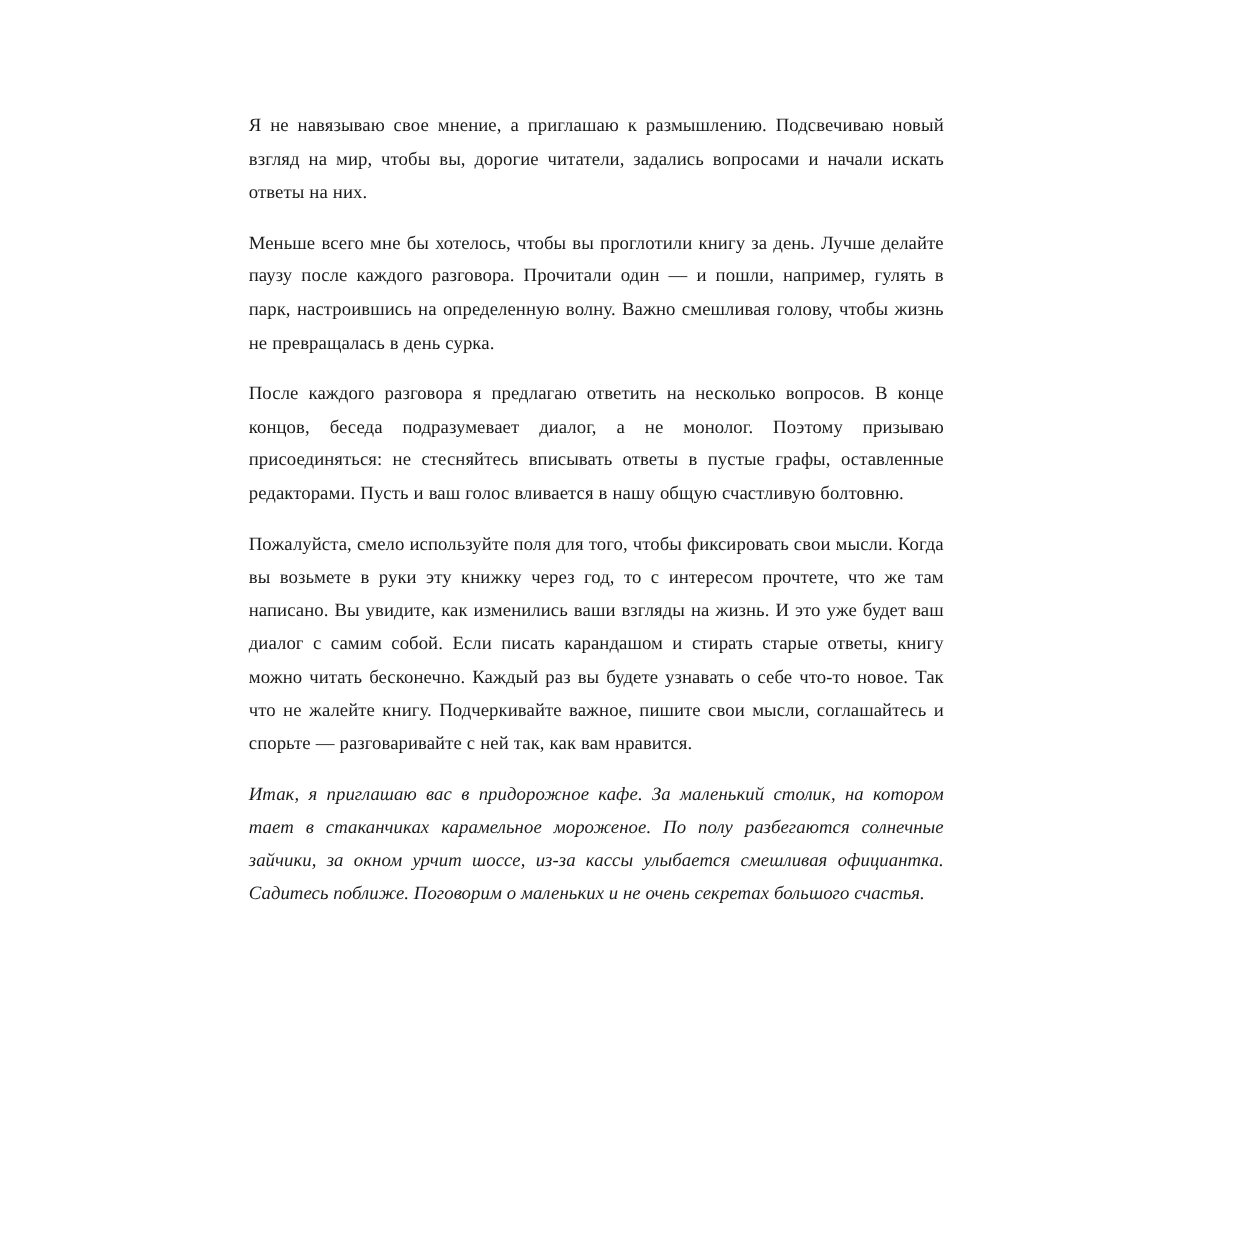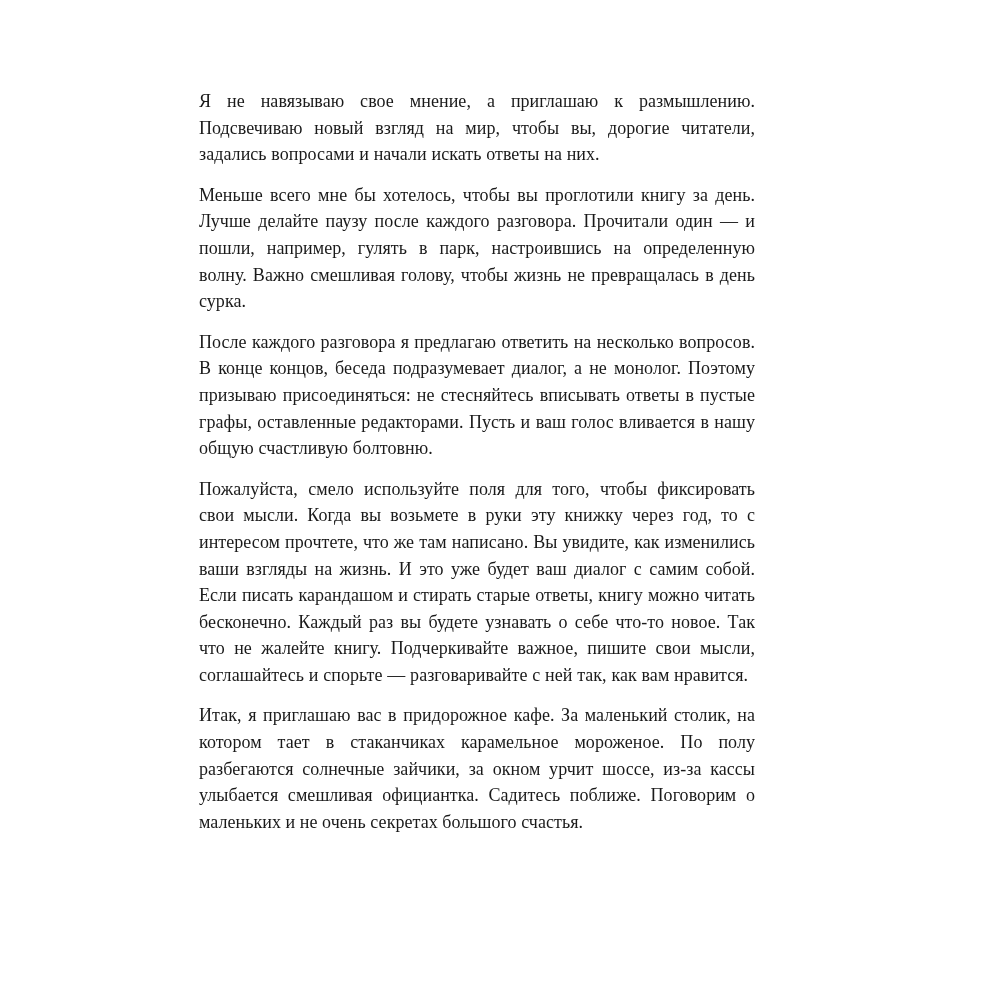--- a/index.html
+++ b/index.html
@@ -27,38 +27,39 @@
 
   .text-block {
     position: absolute;
     left: 199px;
     top: 88px;
     width: 556px;
   }
 
   .para {
     margin: 0 0 14px 0;
-    font-size: 18px;
+    font-size: 15px;
     line-height: 26.6px;
     text-align: justify;
     text-justify: inter-word;
     letter-spacing: 0.05px;
     word-spacing: 0.2px;
     color: #1a1a1a;
     hyphens: manual;
     -webkit-hyphens: manual;
   }
 
   .para:last-child {
     margin-bottom: 0;
   }
 
   
   .para--closing {
     word-spacing: 0px;
+    font-style: italic;
   }
 </style>
 </head>
 <body>
 
 <div class="page">
   <div class="text-block">
 
     <p class="para">Я не навязываю свое мнение, а приглашаю к размышлению. Подсвечиваю новый взгляд на мир, чтобы вы, дорогие читатели, задались вопросами и начали искать ответы на них.</p>
 

